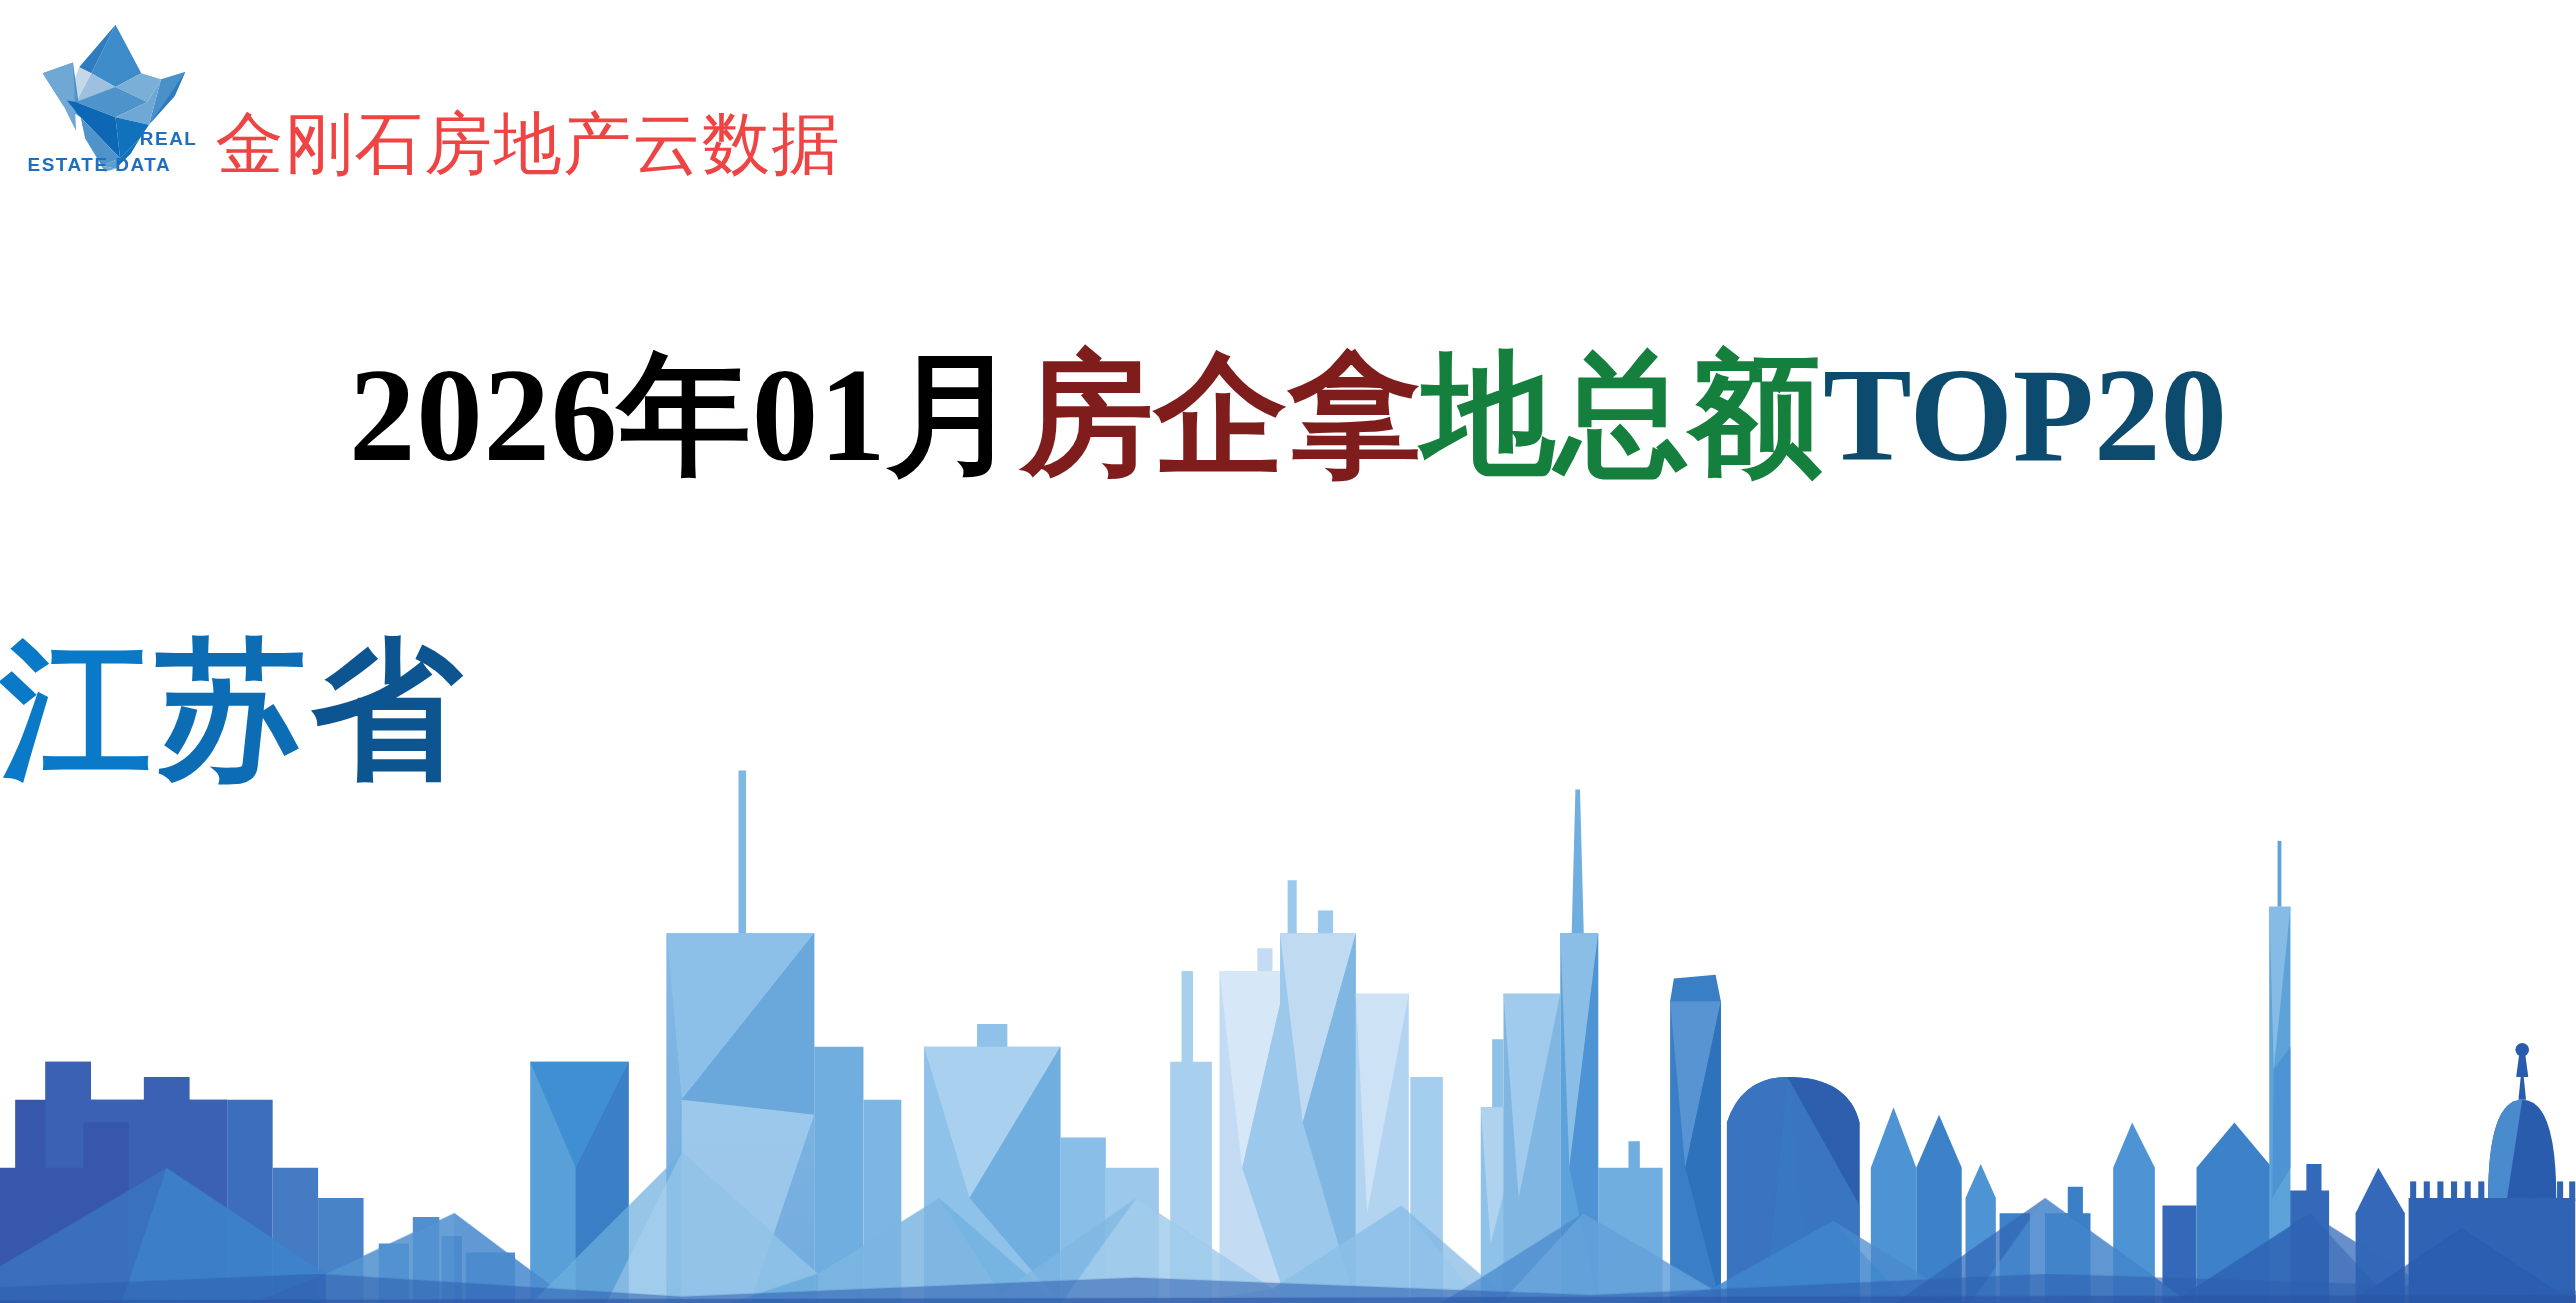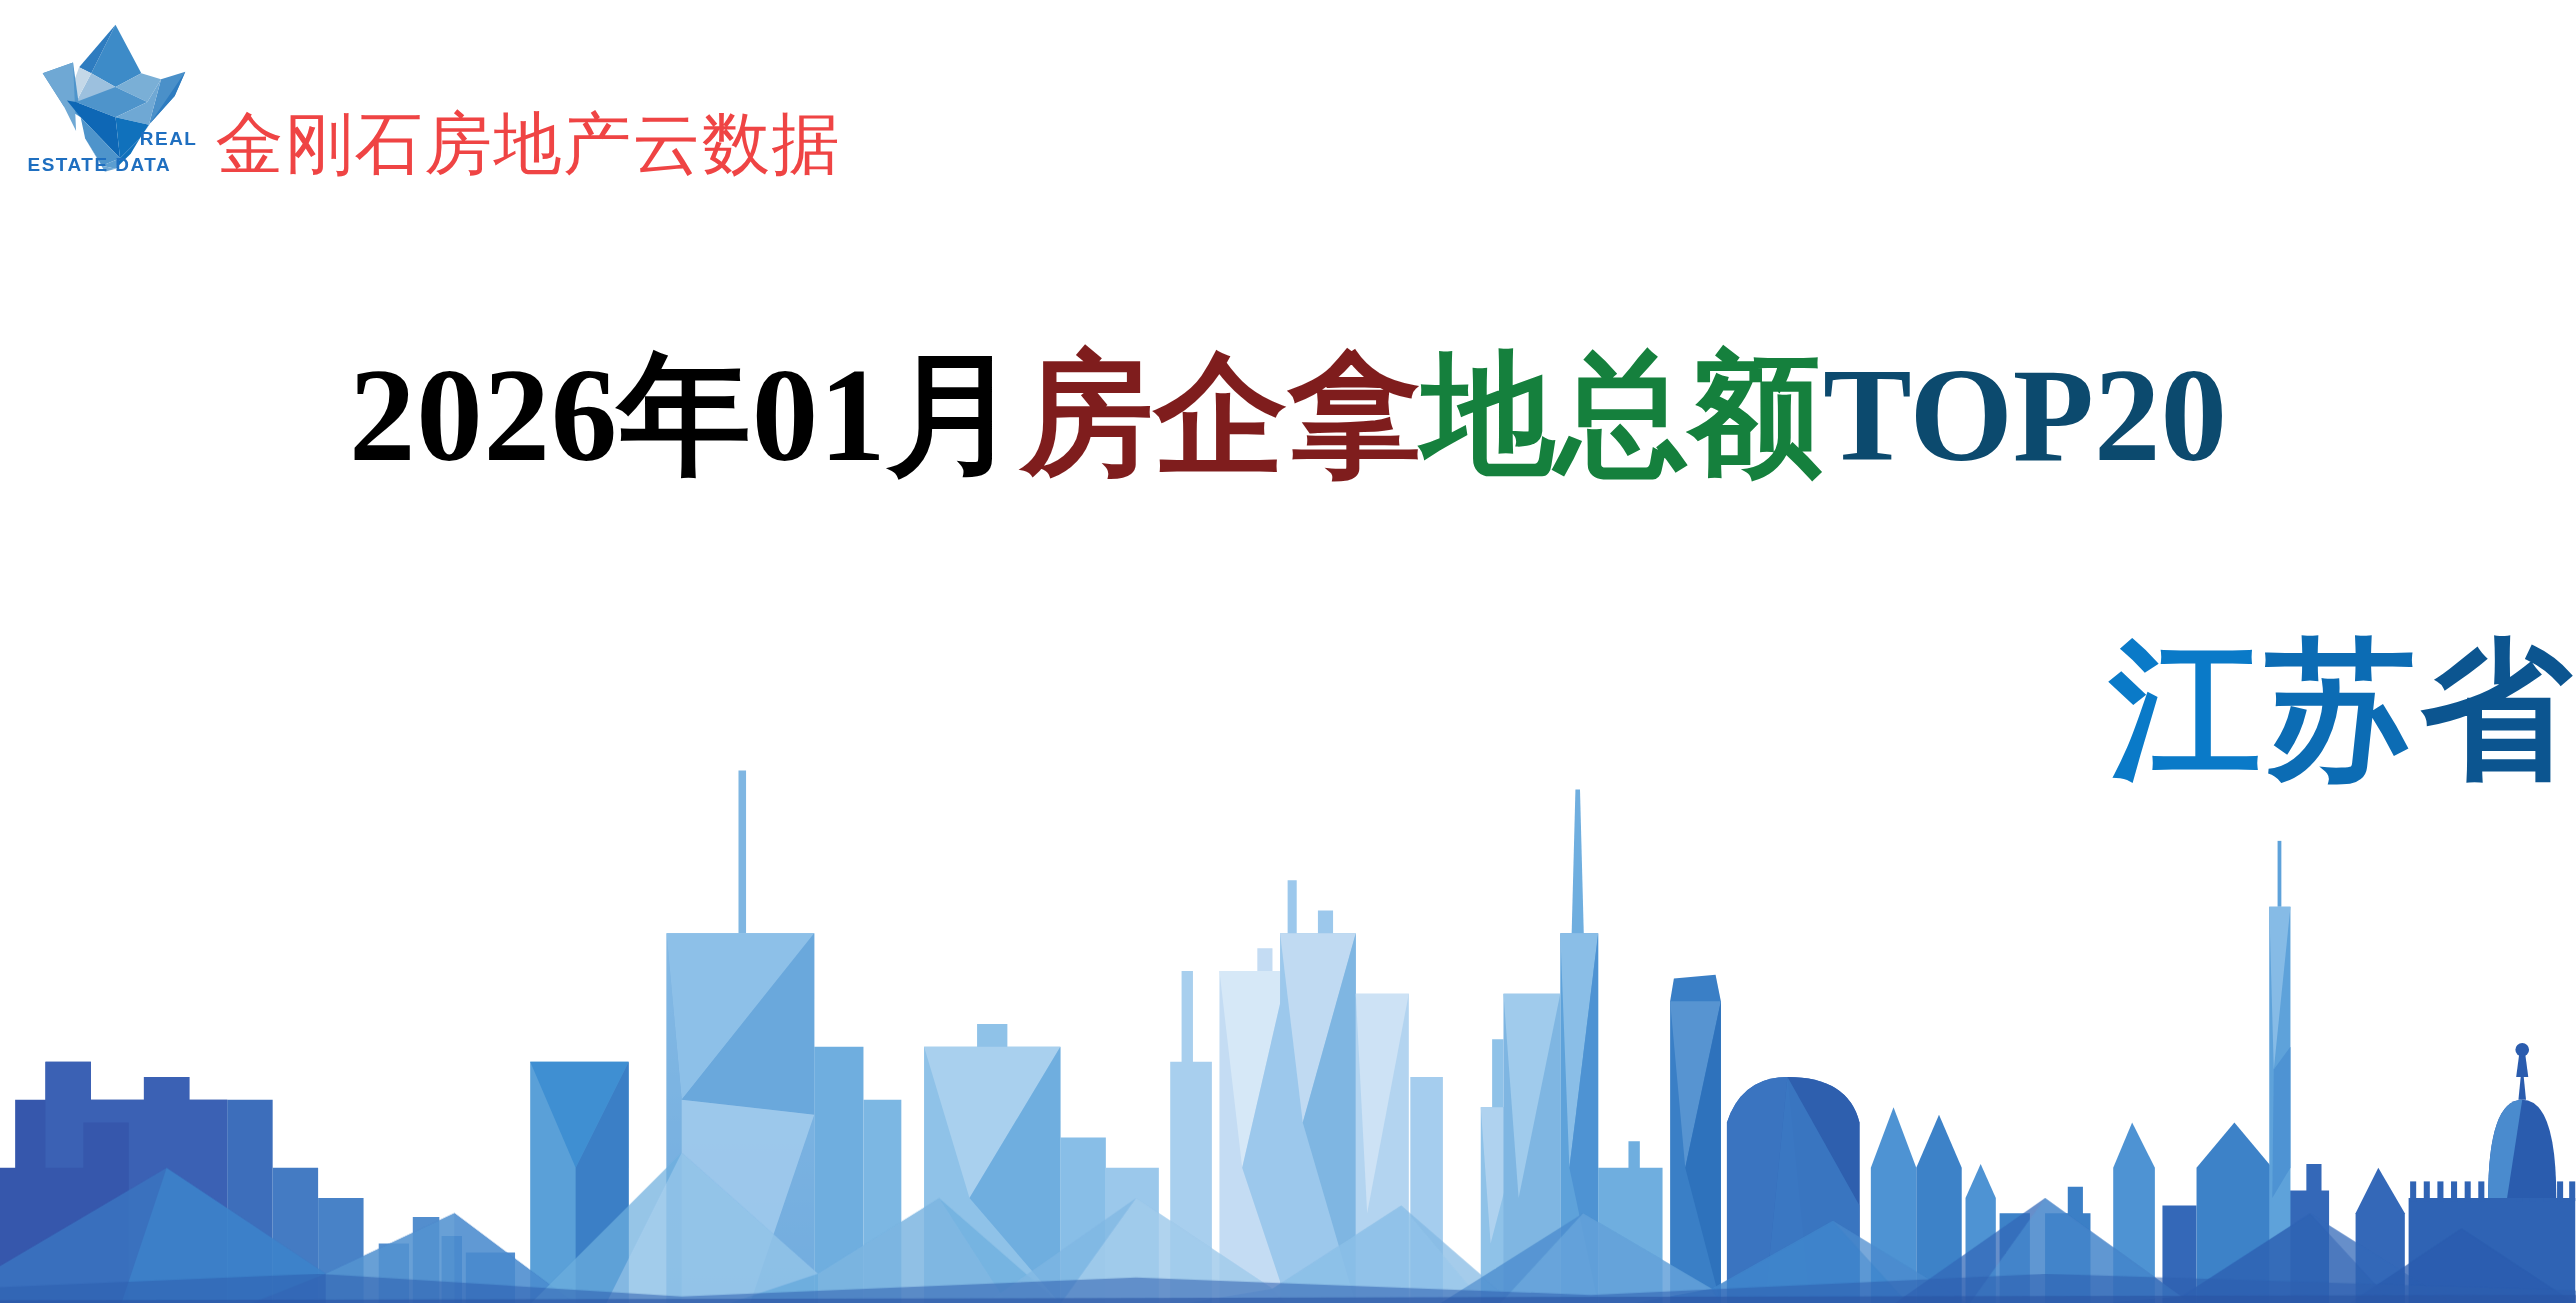--- a/index.html
+++ b/index.html
@@ -60,21 +60,21 @@
   .headline .seg-a { color: #000000; }
   .headline .seg-b { color: #7f1d1d; }
   .headline .seg-c { color: #15803d; }
   .headline .seg-d { color: #0c4a6e; letter-spacing: 0px; margin-top: 37px; }
 
   .subhead {
     position: absolute;
     left: 0;
     right: 0;
     top: 635px;
-    text-align: right;
+    text-align: left;
     white-space: nowrap;
     font-family: "DejaVu Sans", "Liberation Sans", sans-serif;
     font-weight: 700;
     font-size: 151px;
     line-height: 1;
     letter-spacing: 4.5px;
   }
   .subhead .sh-a { color: #0A7AC8; }
   .subhead .sh-b { color: #0C6CB4; }
   .subhead .sh-c { color: #0C5590; }

